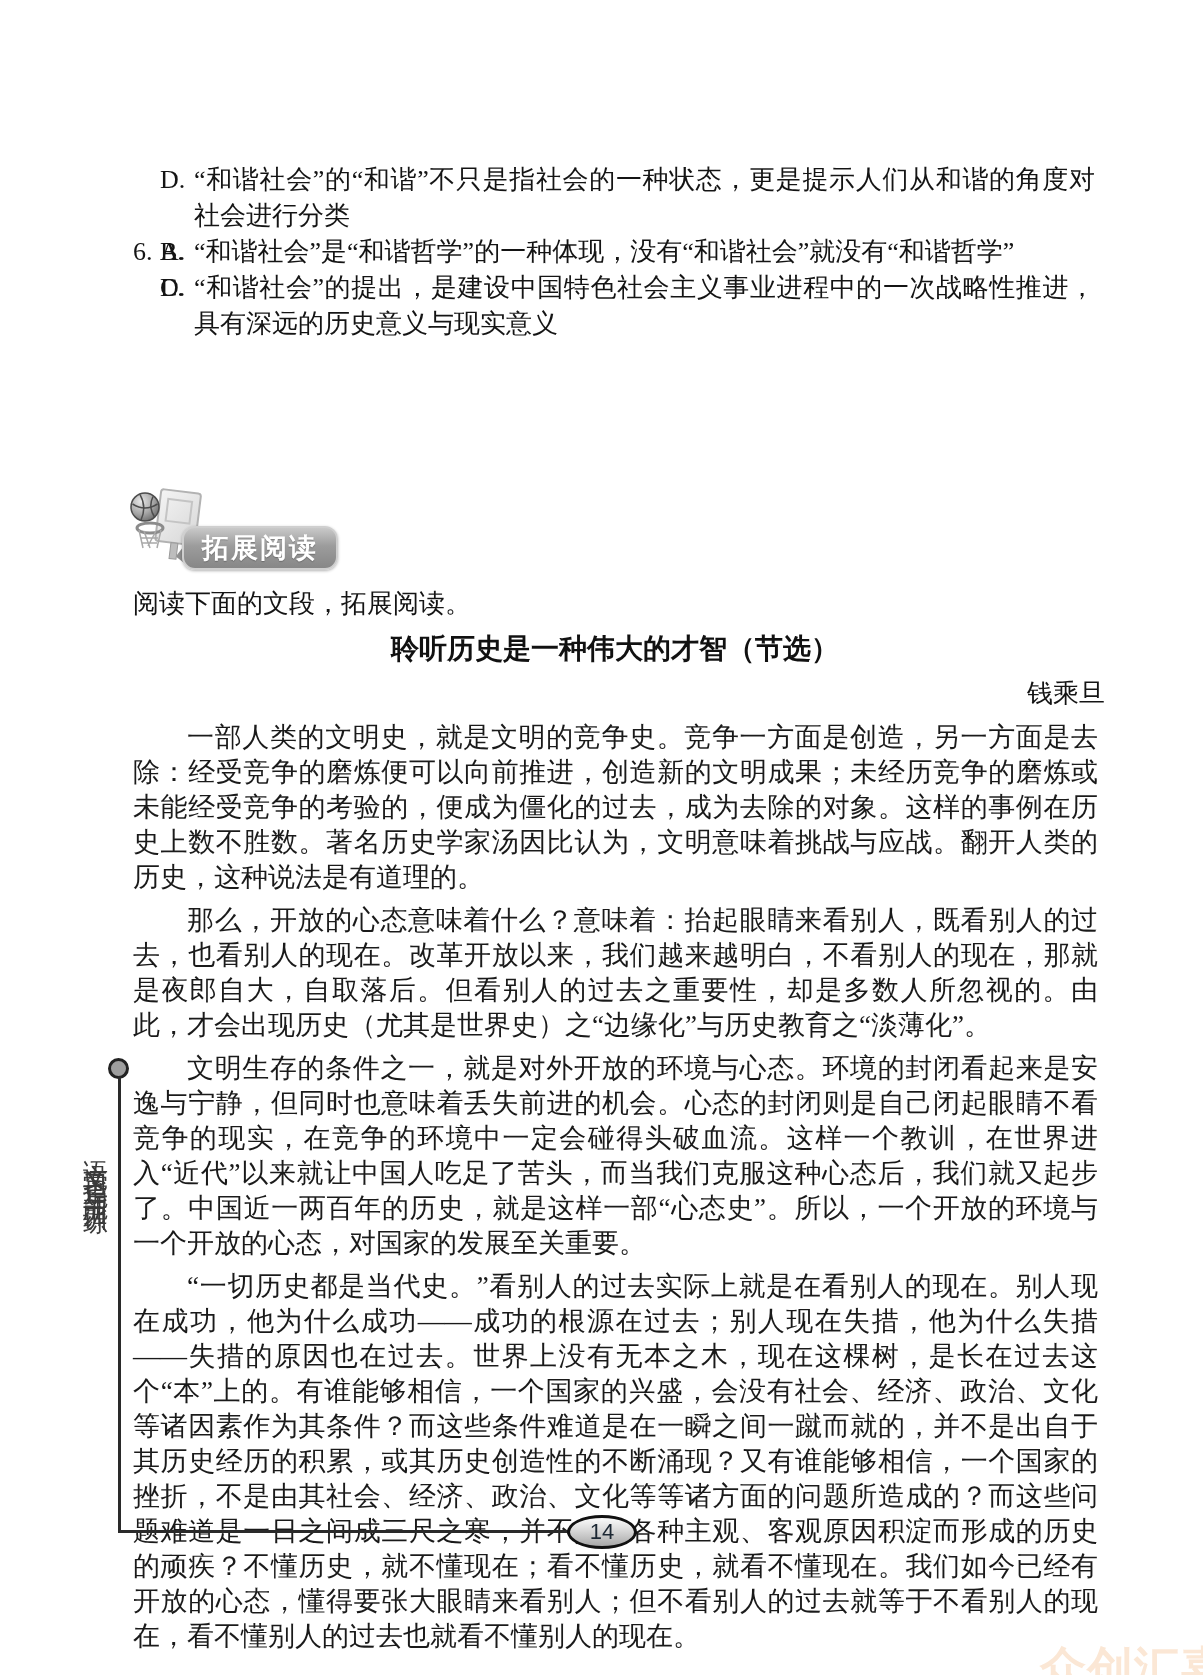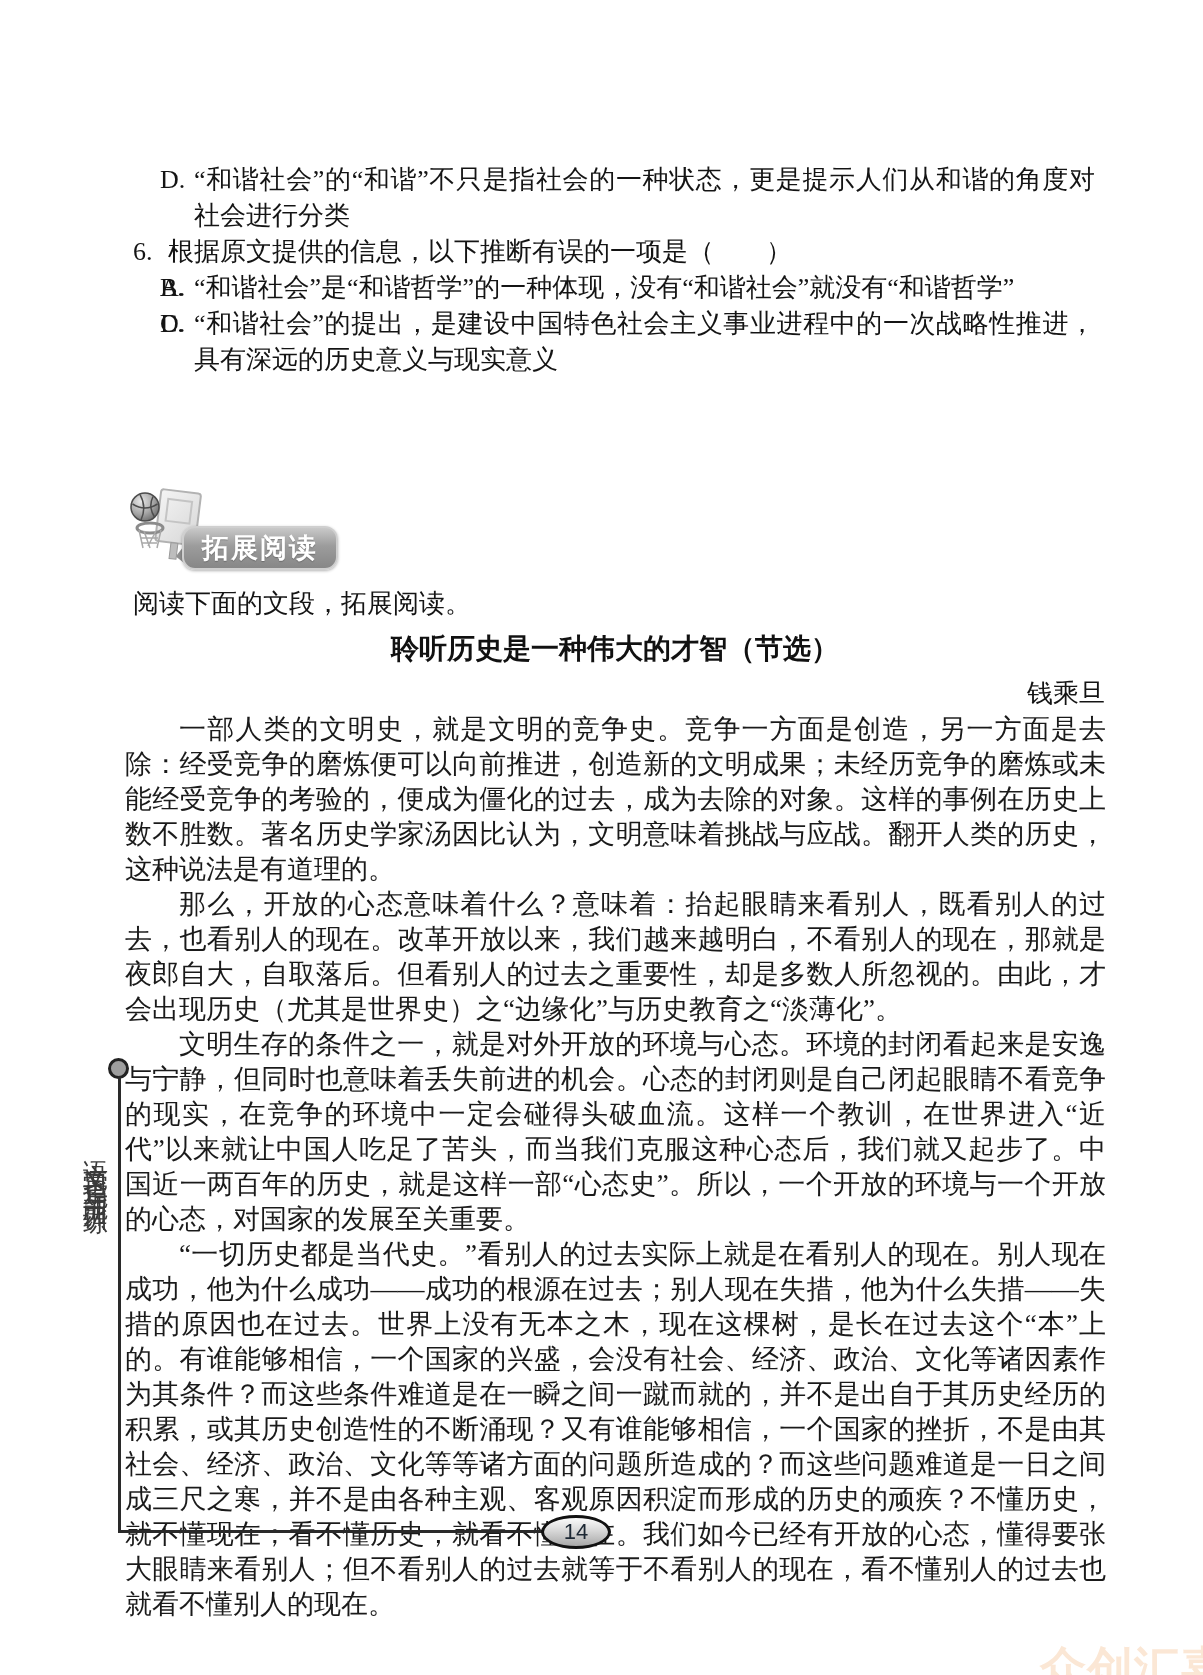--- a/index.html
+++ b/index.html
@@ -50,39 +50,39 @@
   .p-title {
     position: absolute; left: 125px; top: 630px; width: 980px; text-align: center;
     font-family: Liberation Serif, serif;
     font-weight: bold; font-size: 28px; color: #111;
   }
   .p-author { position: absolute; left: 125px; top: 676px; width: 980px; text-align: right; font-size: 26px; }
   .passage {
     position: absolute; left: 125px; top: 712px; width: 981px;
     font-size: 27px; line-height: 35px; text-align: justify; color: #1a1a1a;
   }
-  .passage p { margin: 0; text-indent: 2em; }
+  .passage p { margin: 8px; text-indent: 2em; }
 
   
   .side-dot {
     position: absolute; left: 108px; top: 1058px; width: 15px; height: 15px;
     border-radius: 50%; background: #9e9e9e; border: 3px solid #222;
   }
   .side-vline { position: absolute; left: 118px; top: 1076px; width: 3px; height: 456px; background: #2a2a2a; }
   .side-hline { position: absolute; left: 118px; top: 1530px; width: 452px; height: 3px; background: #2a2a2a; }
   .side-caption {
     position: absolute; left: 80px; top: 1140px;
     writing-mode: vertical-rl; text-orientation: upright;
     font-family: "Liberation Sans", "DejaVu Sans", sans-serif;
     font-size: 25px; letter-spacing: 5px; color: #3a3a3a;
   }
 
   
   .page-num {
-    position: absolute; left: 541px; top: 1515px; width: 64px; height: 28px;
+    position: absolute; left: 567px; top: 1515px; width: 64px; height: 28px;
     border: 3px solid #111; border-radius: 50%;
     background: linear-gradient(180deg, #fbfbfb 0%, #dcdcdc 40%, #a8a8a8 100%);
     display: flex; align-items: center; justify-content: center;
   }
   .page-num span {
     font-family: "Liberation Sans", "DejaVu Sans", sans-serif;
     font-size: 22px; color: #1c2733;
   }
 
   
@@ -98,21 +98,20 @@
 
 <div class="page">
 
   <div class="questions">
     <div class="opt">
       <span class="lbl">D.</span>
       <span>“和谐社会”的“和谐”不只是指社会的一种状态，更是提示人们从和谐的角度对社会进行分类</span>
     </div>
     <div class="q-stem">
       <span class="lbl">6.</span>
-      <span>根据原文提供的信息，以下推断有误的一项是（　　）</span>
     </div>
     <div class="opt">
       <span class="lbl">A.</span>
     </div>
     <div class="opt">
       <span class="lbl">B.</span>
       <span>“和谐社会”是“和谐哲学”的一种体现，没有“和谐社会”就没有“和谐哲学”</span>
     </div>
     <div class="opt">
       <span class="lbl">C.</span>

